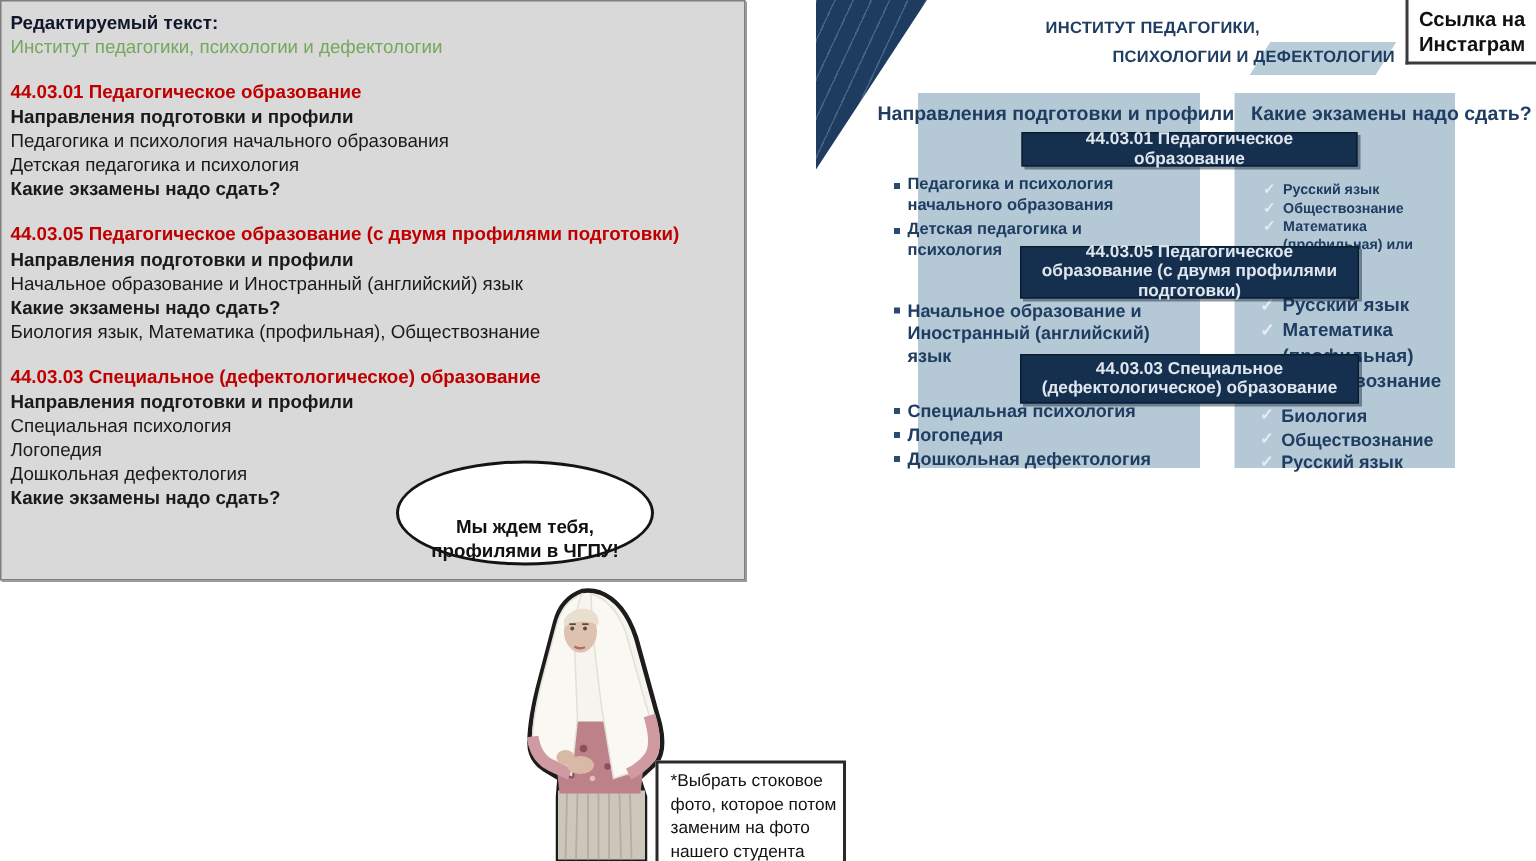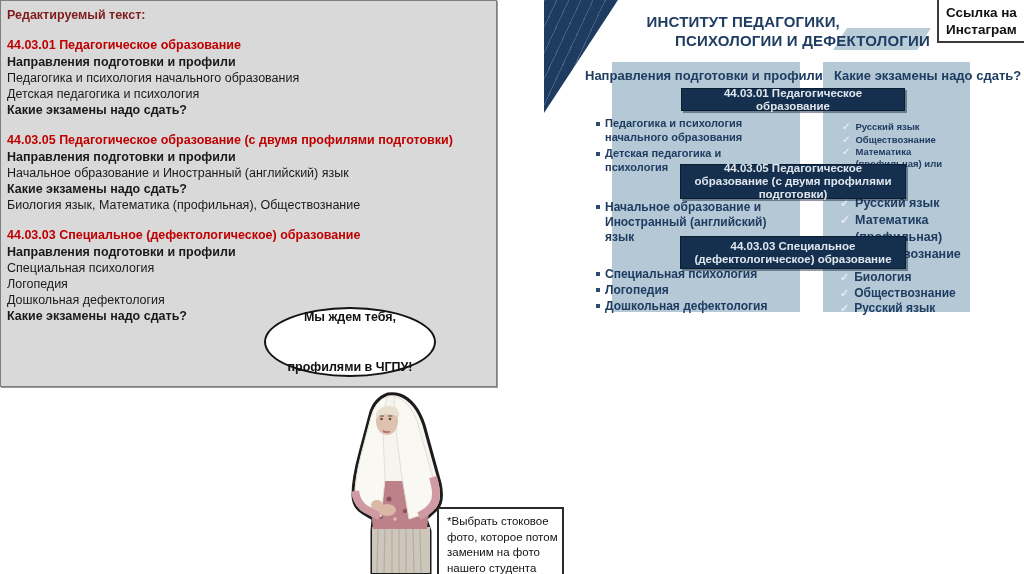--- a/index.html
+++ b/index.html
@@ -3,40 +3,40 @@
 <meta charset="utf-8">
 <style>
   html,body{margin:0;padding:0;background:#ffffff;}
   .stage{position:relative;width:1024px;height:574px;overflow:hidden;
          font-family:"Liberation Sans", sans-serif;background:#ffffff;}
 
   
   .editor-panel{position:absolute;left:0;top:0;width:497px;height:387px;
     box-sizing:border-box;background:#d9d9d9;border:1px solid #7f7f7f;
     box-shadow:1px 1px 0 #9a9a9a;padding:6px 10px 0 6px;}
-  .ep-title{font-size:12.5px;font-weight:700;color:#7f1d1d;line-height:16px;}
+  .ep-title{font-size:12.5px;font-weight:700;color:#0f172a;line-height:16px;}
   .ep-subtitle{font-size:12.5px;color:#76a85c;line-height:16px;}
   .ep-section{margin-top:14px;}
   .ep-heading{font-size:12.5px;font-weight:700;color:#c00000;line-height:17px;white-space:nowrap;}
   .ep-bold{font-size:12.5px;font-weight:700;color:#1a1a1a;line-height:16px;}
   .ep-line{font-size:12.5px;color:#1a1a1a;line-height:16px;}
 
   .speech-bubble{position:absolute;left:263px;top:306px;width:168px;height:66px;
     background:#ffffff;border:2px solid #141414;border-radius:50%;
-    display:flex;flex-direction:column;align-items:center;justify-content:space-between;
+    display:flex;flex-direction:column;align-items:center;justify-content:flex-end;
     font-size:12.5px;font-weight:700;color:#111;line-height:16px;text-align:center;}
 
   
   .infographic{position:absolute;left:540px;top:0;width:484px;height:314px;background:#fff;}
   .ig-triangle{position:absolute;left:4px;top:0;width:74px;height:113px;
     background:#1e3b60 repeating-linear-gradient(115deg,rgba(173,197,220,0.28) 0 1px,transparent 1px 11px);
     clip-path:polygon(0 0,100% 0,0 100%);}
   .ig-title-accent{position:absolute;left:300px;top:28px;width:84px;height:22px;
     background:#b9cdd9;transform:skewX(-32deg);}
-  .ig-title{position:absolute;font-size:15px;font-weight:700;color:#1f3c61;
+  .ig-title{position:absolute;font-size:11px;font-weight:700;color:#1f3c61;
     letter-spacing:0.2px;white-space:nowrap;z-index:1;text-align:center;}
   .ig-title.l1{right:184px;top:13px;}
   .ig-title.l2{right:94px;top:32px;margin-left:37px;}
   .band{position:absolute;top:62px;height:250px;background:#b4c8d5;}
   .band.left{left:72px;width:188px;}
   .band.right{left:283px;width:147px;}
   .ig-col-header{position:absolute;top:68px;font-size:13px;font-weight:700;
     color:#1f3c61;white-space:nowrap;z-index:1;}
   .ig-col-header.left{left:45px;}
   .ig-col-header.right{left:294px;}
@@ -77,20 +77,21 @@
     padding:5px 4px 0 8px;font-size:11.5px;color:#111;line-height:15.5px;z-index:4;}
   .photo{position:absolute;left:347px;top:391px;width:108px;height:183px;z-index:1;}
 </style>
 </head>
 <body>
 
 <div class="stage">
 
   <div class="editor-panel">
     <div class="ep-title">Редактируемый текст:</div>
+    <div class="ep-subtitle">Институт педагогики, психологии и дефектологии</div>
 
     <div class="ep-section">
       <div class="ep-heading">44.03.01 Педагогическое образование</div>
       <div class="ep-bold">Направления подготовки и профили</div>
       <div class="ep-line">Педагогика и психология начального образования</div>
       <div class="ep-line">Детская педагогика и психология</div>
       <div class="ep-bold">Какие экзамены надо сдать?</div>
     </div>
 
     <div class="ep-section">

